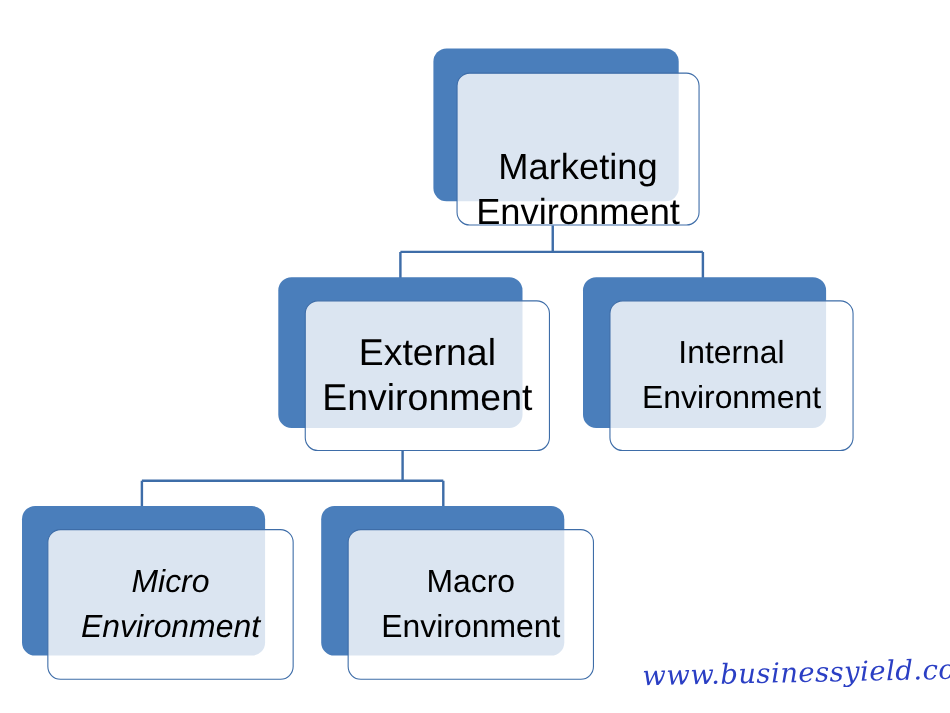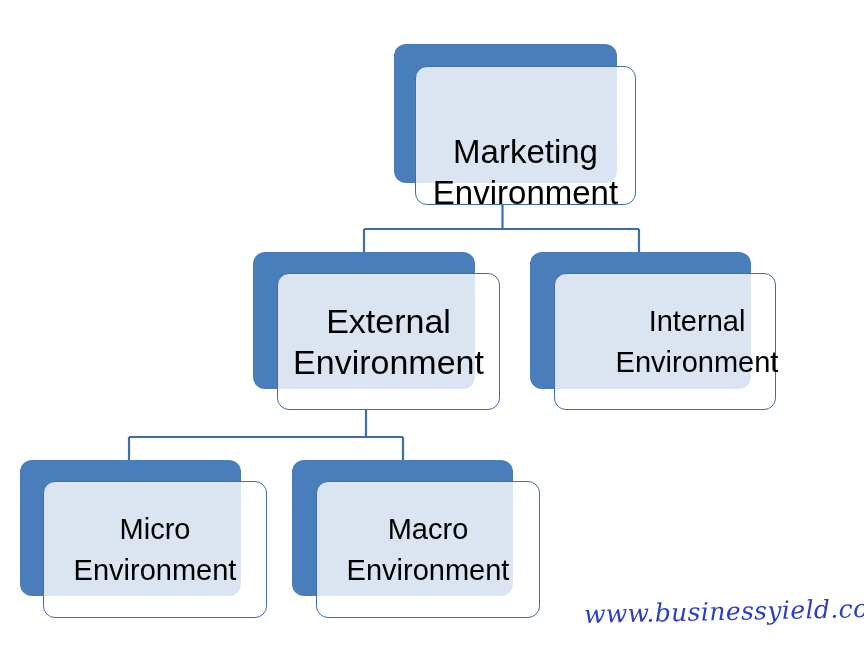--- a/index.html
+++ b/index.html
@@ -112,29 +112,29 @@
     <div class="card" style="left:24px; top:21px; width:223px; height:137px;"></div>
     <div class="label" style="left:24px; top:21px; width:223px; height:137px; line-height:41px; font-size:34px;
                 display:flex; align-items:center; justify-content:center;">External
 Environment</div>
   </div>
 
   <div class="node" style="left:530px; top:252px; width:246px; height:158px;">
     <div class="plate" style="width:221px; height:137px;"></div>
     <div class="card" style="left:24px; top:21px; width:222px; height:137px;"></div>
     <div class="label" style="left:24px; top:21px; width:222px; height:137px; line-height:41px; font-size:29px;
-                display:flex; align-items:center; justify-content:center;margin-left:32px;">Internal
+                display:flex; align-items:center; justify-content:center;">Internal
 Environment</div>
   </div>
 
   <div class="node" style="left:20px; top:460px; width:247px; height:158px;">
     <div class="plate" style="width:221px; height:136px;"></div>
     <div class="card" style="left:23px; top:21px; width:224px; height:137px;"></div>
     <div class="label" style="left:23px; top:21px; width:224px; height:137px; line-height:41px; font-size:29px;
-                display:flex; align-items:center; justify-content:center;">Micro
+                display:flex; align-items:center; justify-content:center;font-style:italic;">Micro
 Environment</div>
   </div>
 
   <div class="node" style="left:292px; top:460px; width:248px; height:158px;">
     <div class="plate" style="width:221px; height:136px;"></div>
     <div class="card" style="left:24px; top:21px; width:224px; height:137px;"></div>
     <div class="label" style="left:24px; top:21px; width:224px; height:137px; line-height:41px; font-size:29px;
                 display:flex; align-items:center; justify-content:center;">Macro
 Environment</div>
   </div>

